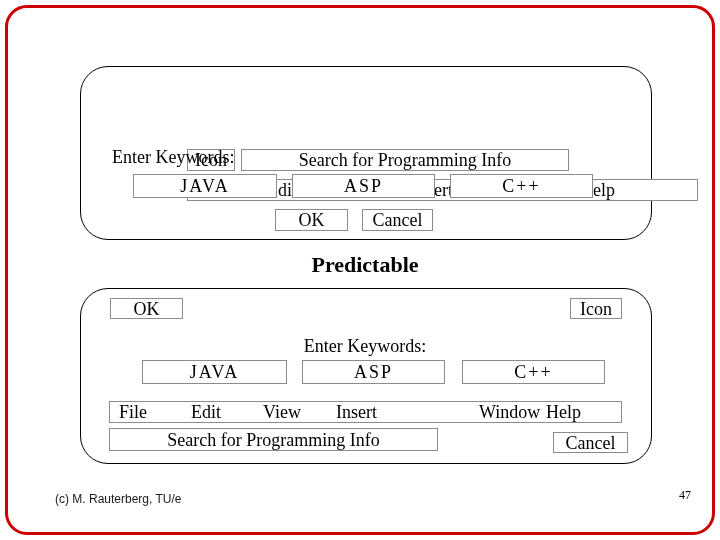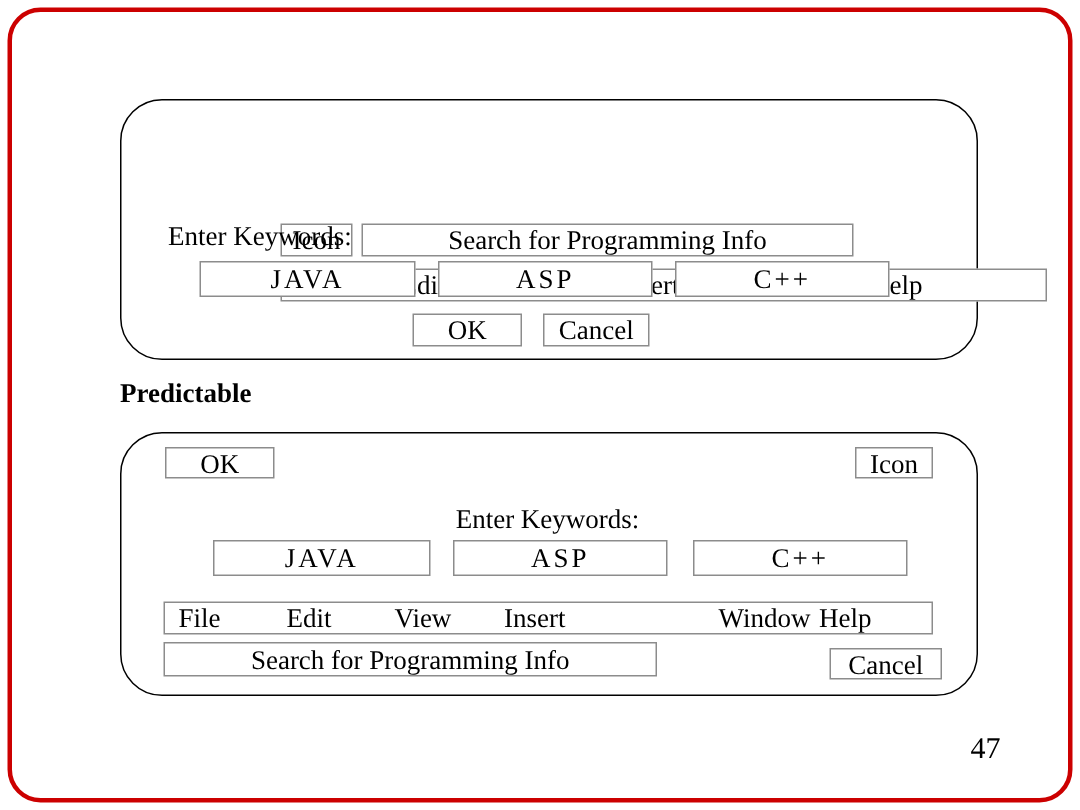--- a/index.html
+++ b/index.html
@@ -16,39 +16,39 @@
   
   .icon1{left:106px;top:82px;width:48px;height:22px;}
   .title1{left:160px;top:82px;width:328px;height:22px;}
   .menubar1{left:106px;top:112px;width:511px;height:22px;}
   .label1{position:absolute;left:112px;top:147px;font-size:18px;}
   .java1{left:133px;top:174px;width:144px;height:24px;}
   .asp1{left:292px;top:174px;width:143px;height:24px;}
   .cpp1{left:450px;top:174px;width:143px;height:24px;}
   .ok1{left:275px;top:209px;width:73px;height:22px;}
   .cancel1{left:362px;top:209px;width:71px;height:22px;}
-  .cap{position:absolute;left:80px;width:570px;
-       font-weight:bold;font-size:18px;}
+  .cap{position:absolute;left:80px;width:570px;text-align:center;
+       font-weight:bold;font-size:22px;}
   .cap1{top:252px;}
   .cap2{top:474px;}
   
   .ok2{left:110px;top:298px;width:73px;height:21px;}
   .icon2{left:570px;top:298px;width:52px;height:21px;}
   .label2{position:absolute;left:80px;top:336px;width:570px;text-align:center;font-size:18px;}
   .java2{left:142px;top:360px;width:145px;height:24px;}
   .asp2{left:302px;top:360px;width:143px;height:24px;}
   .cpp2{left:462px;top:360px;width:143px;height:24px;}
   .menubar2{left:109px;top:401px;width:513px;height:22px;}
   .search2{left:109px;top:428px;width:329px;height:23px;}
   .cancel2{left:553px;top:432px;width:75px;height:21px;}
   .mi{position:absolute;top:50%;transform:translateY(-50%);font-size:18px;}
   .kw{letter-spacing:2px;}
   .footer{position:absolute;left:55px;top:492px;
           font-family:"Liberation Sans","DejaVu Sans",sans-serif;font-size:12px;color:#1a1a1a;}
-  .pagenum{position:absolute;left:647px;top:488px;font-size:20px;}
+  .pagenum{position:absolute;left:679px;top:488px;font-size:12px;}
 </style>
 </head>
 <body>
 
 <div class="slide">
   <div class="frame"></div>
 
   <section class="panel p1">
     <div class="box icon1">Icon</div>
     <div class="box title1">Search for Programming Info</div>
@@ -80,14 +80,15 @@
     <span class="mi" style="left:9px">File</span>
     <span class="mi" style="left:81px">Edit</span>
     <span class="mi" style="left:153px">View</span>
     <span class="mi" style="left:226px">Insert</span>
     <span class="mi" style="left:369px">Window</span>
     <span class="mi" style="left:436px">Help</span>
   </div>
   <div class="box search2">Search for Programming Info</div>
   <div class="box cancel2">Cancel</div>
 
+  <div class="footer">(c) M. Rauterberg, TU/e</div>
   <div class="pagenum">47</div>
 </div>
 
 </body></html>

